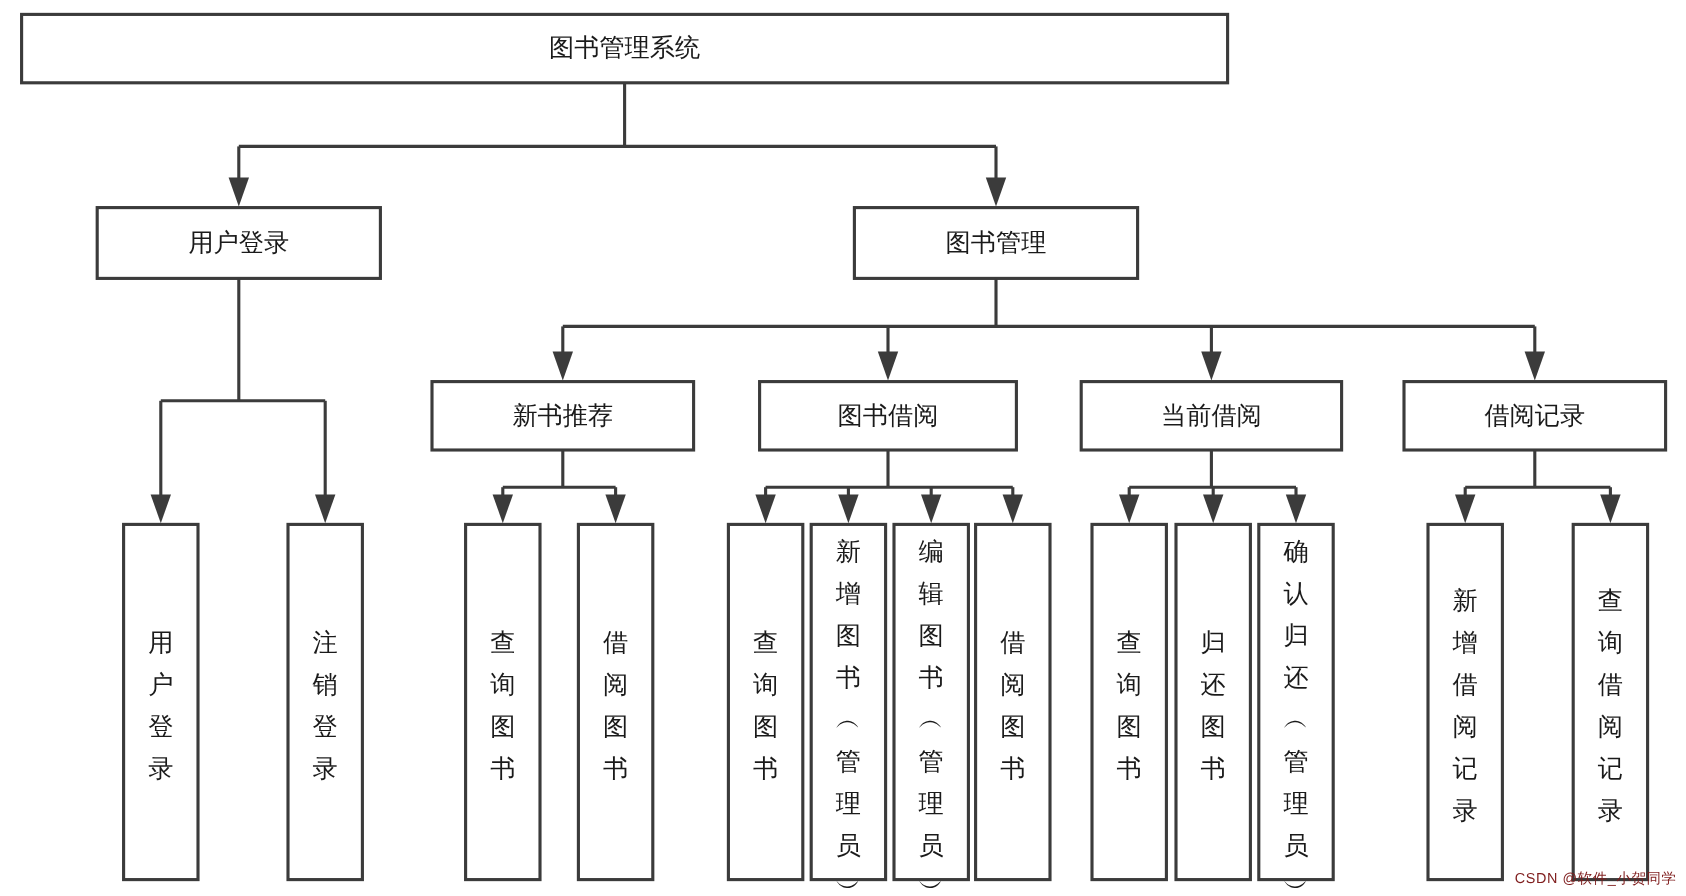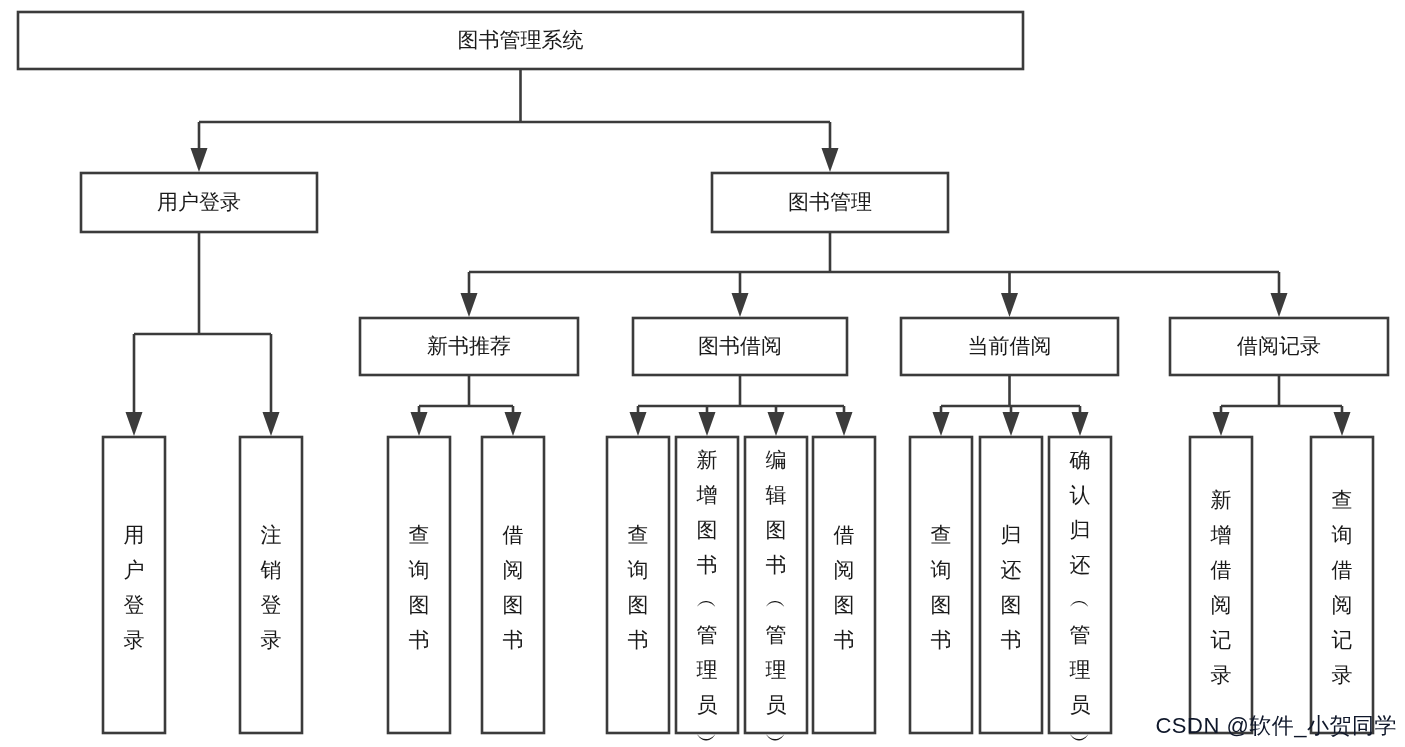--- a/index.html
+++ b/index.html
@@ -54,22 +54,22 @@
     font-family: "Liberation Sans", "DejaVu Sans", sans-serif;
     font-size: 21px;
     fill: #1a1a1a;
     text-anchor: middle;
   }
   .watermark-text {
     position: absolute;
     right: 8px;
     bottom: 6px;
     font-family: "Liberation Sans", "DejaVu Sans", sans-serif;
-    font-size: 22px;
-    color: #0f172a;
+    font-size: 12px;
+    color: #7f1d1d;
     letter-spacing: 0.5px;
     white-space: nowrap;
     user-select: none;
   }
 </style>
 </head>
 <body>
 
 <div id="diagram-root">
   <svg id="diagram-canvas" viewBox="0 0 1405 747">

